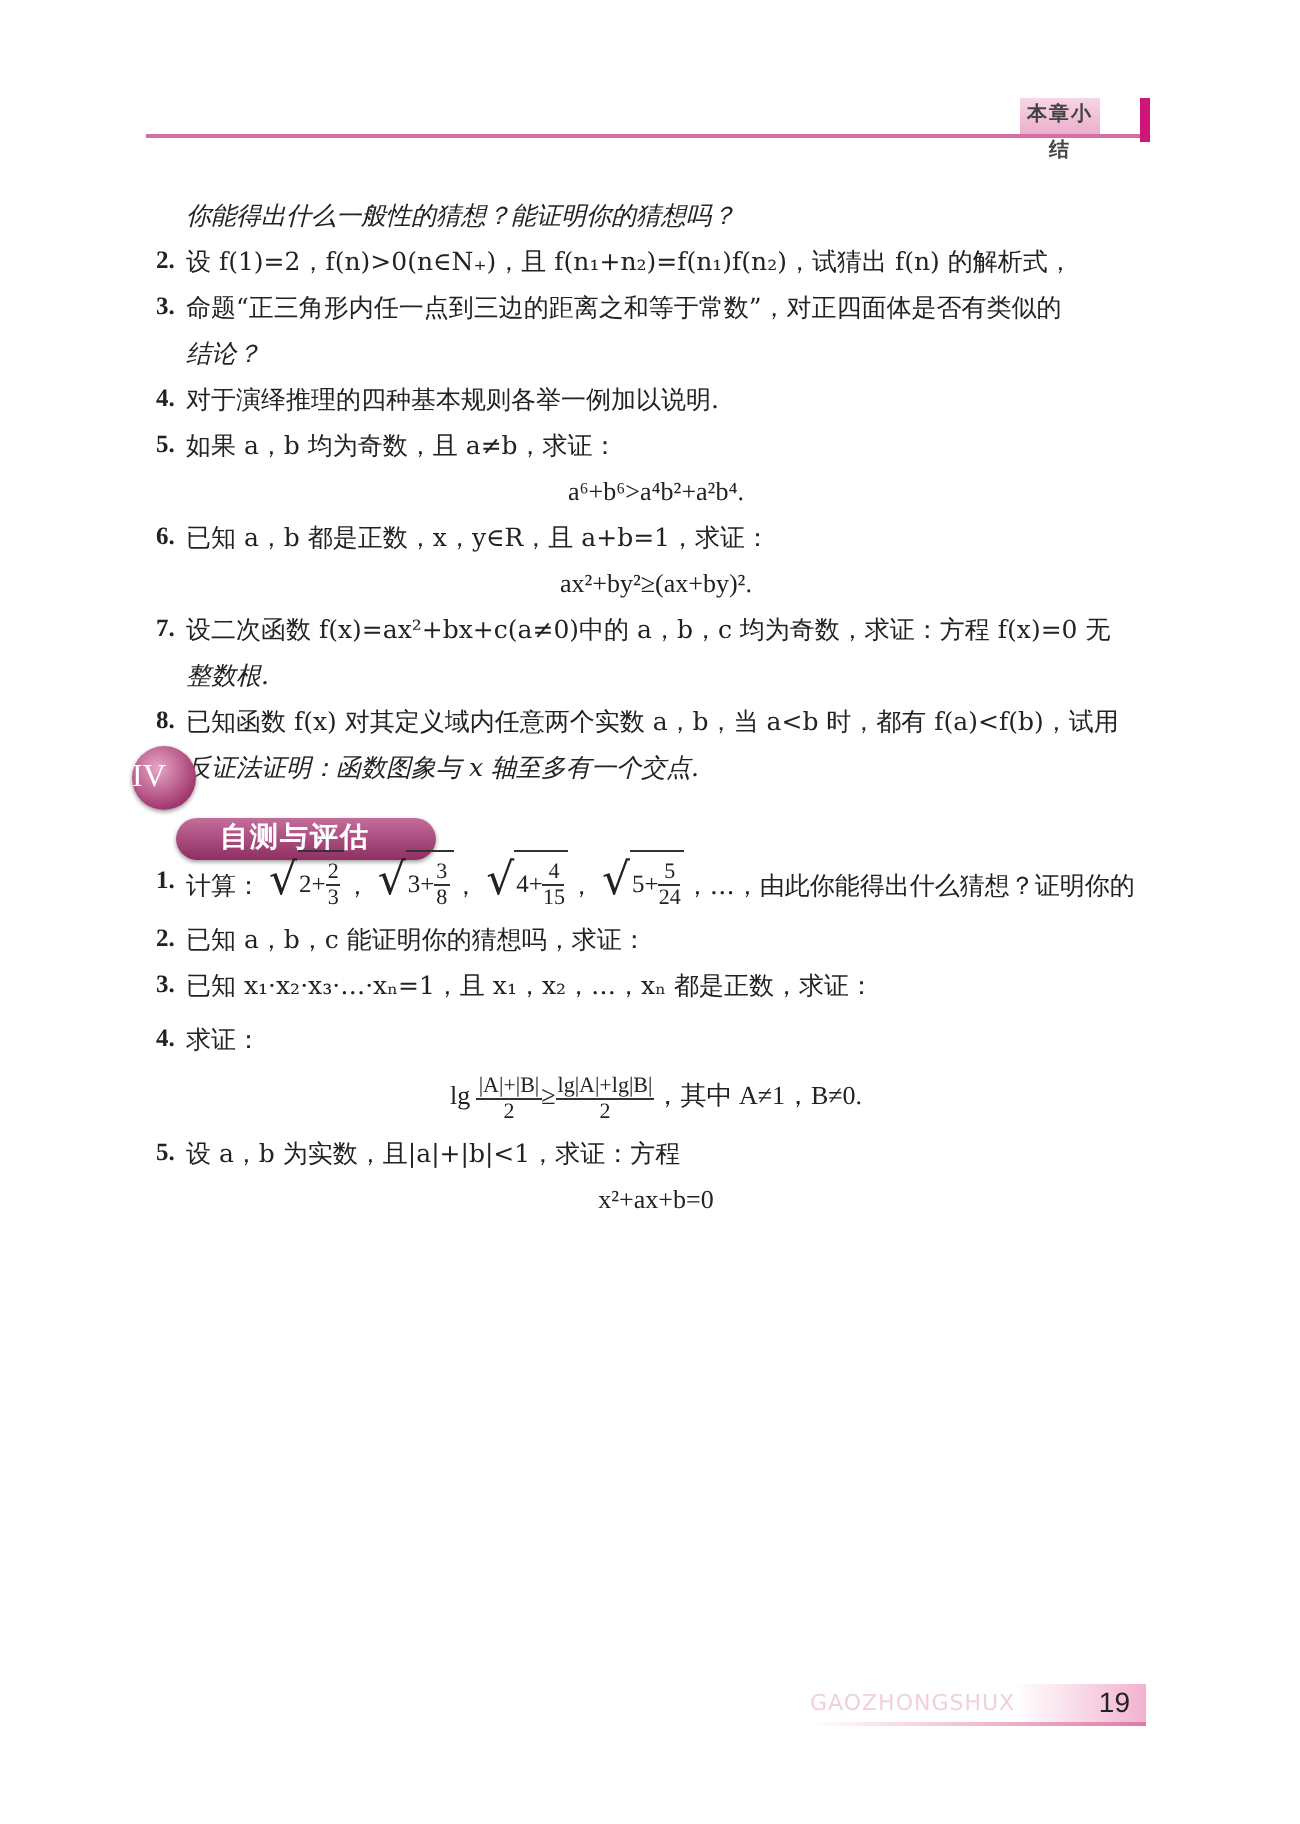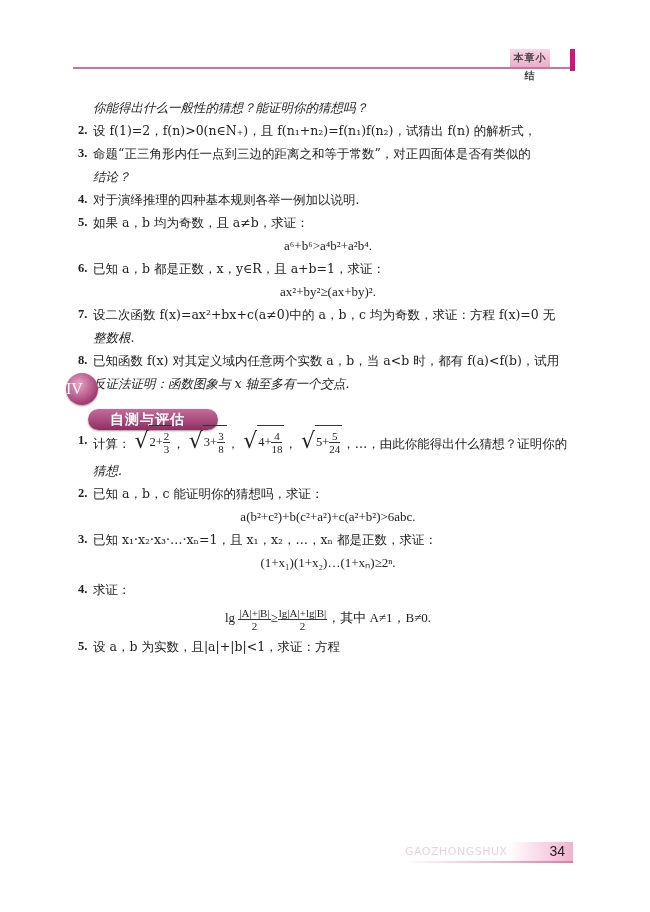--- a/index.html
+++ b/index.html
@@ -124,59 +124,57 @@
             <span class="b">8</span>
           </span>
         </span>
       </span>，
     <span class="sqrt">
         <span class="sym">√</span>
         <span class="under">
           <span>4+</span>
           <span class="frac">
             <span class="t">4</span>
-            <span class="b">18</span>
+            <span class="b">15</span>
           </span>
         </span>
       </span>，
     <span class="sqrt">
         <span class="sym">√</span>
         <span class="under">
           <span>5+</span>
           <span class="frac">
             <span class="t">5</span>
             <span class="b">24</span>
           </span>
         </span>
       </span><span>，…，由此你能得出什么猜想？证明你的</span>
   </div>
-  <div class="cont">猜想.</div>
 
   <div class="item">
     <span class="num">2.</span>
     <span>已知 a，b，c 能证明你的猜想吗，求证：</span>
   </div>
-  <div class="eq">a(b²+c²)+b(c²+a²)+c(a²+b²)&gt;6abc.</div>
 
   <div class="item">
     <span class="num">3.</span>
     <span>已知 x₁·x₂·x₃·…·xₙ=1，且 x₁，x₂，…，xₙ 都是正数，求证：</span>
   </div>
-  <div class="eq">(1+x₁)(1+x₂)…(1+xₙ)≥2ⁿ.</div>
 
   <div class="item" style="margin-top:4px;">
     <span class="num">4.</span>
     <span>求证：</span>
   </div>
   <div class="eq" style="font-style:normal; line-height:34px;">
     <span>lg</span>
     <span class="frac"><span class="t">|A|+|B|</span><span class="b">2</span></span><span>≥</span><span class="frac"><span class="t">lg|A|+lg|B|</span><span class="b">2</span></span><span>，其中 A≠1，B≠0.</span>
   </div>
 
   <div class="item">
     <span class="num">5.</span>
     <span>设 a，b 为实数，且|a|+|b|&lt;1，求证：方程</span>
   </div>
+  <div class="eq">x²+ax+b=0</div>
 </div>
 
 <div class="footer-text">GAOZHONGSHUXUE</div>
-<div class="footer-tab">34</div>
+<div class="footer-tab">19</div>
 <div class="footer-line"></div>
 
 </body></html>

